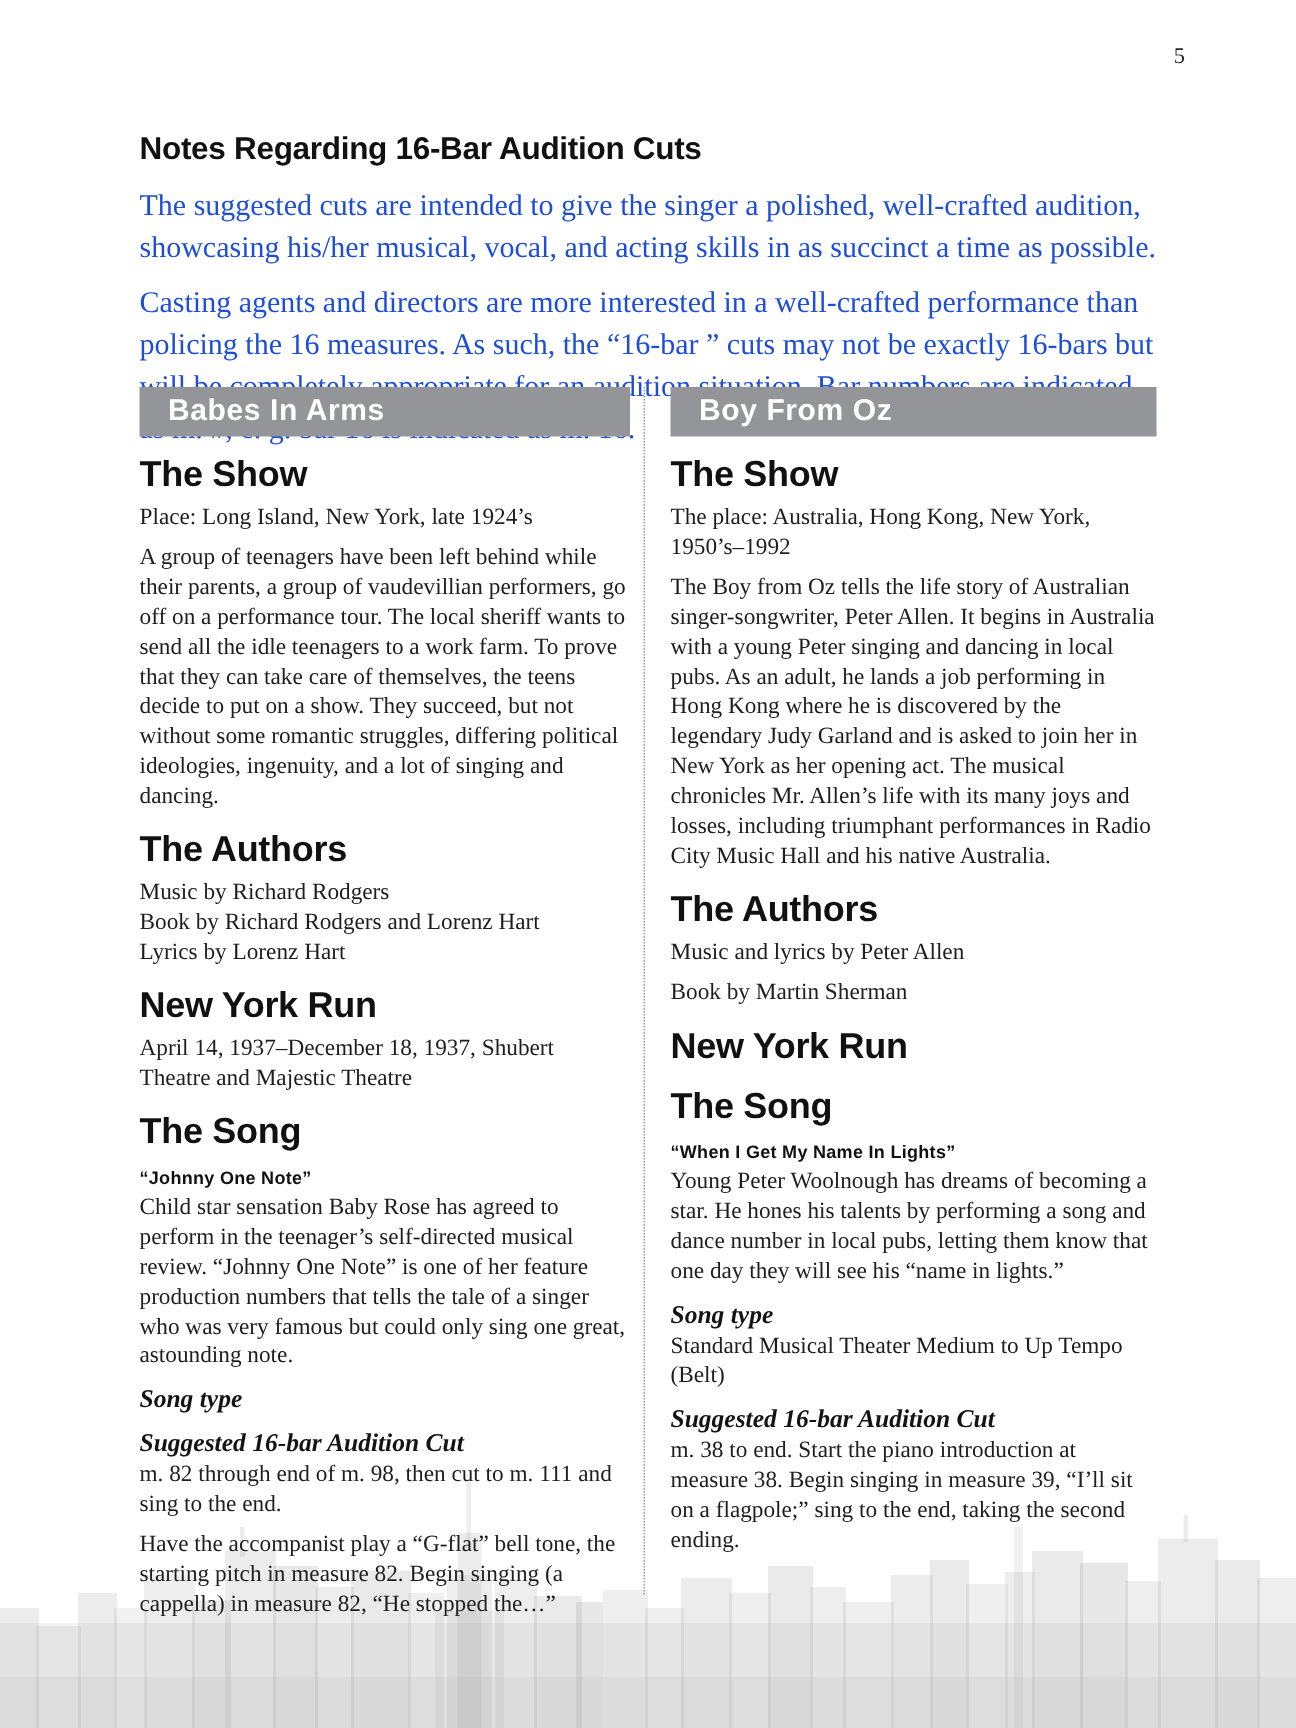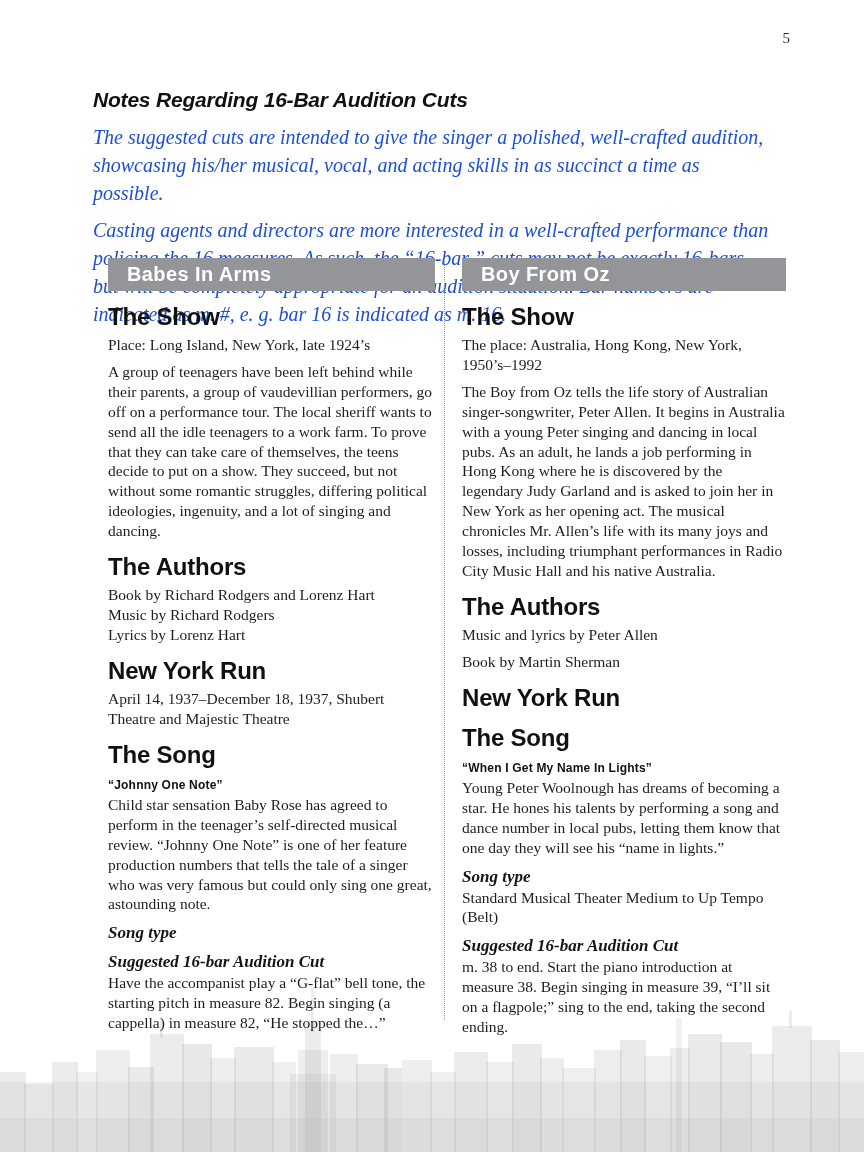--- a/index.html
+++ b/index.html
@@ -21,40 +21,39 @@
     font-size: 15px;
     color: #2a2a2a;
     z-index: 2;
   }
   .intro {
     position: absolute;
     top: 88px;
     left: 93px;
     width: 678px;
     z-index: 2;
-    font-style: italic;
   }
   .intro-title {
     font-family: "Liberation Sans", sans-serif;
     font-weight: 700;
     font-size: 21px;
     letter-spacing: -0.2px;
     color: #111;
     margin-bottom: 11px;
   }
   .intro p {
     font-size: 20px;
     line-height: 28px;
     margin-bottom: 9px;
     color: #1d4ed8;
   }
   .columns {
     position: absolute;
     top: 258px;
-    left: 108px;
+    left: 93px;
     width: 679px;
     display: flex;
     z-index: 2;
   }
   .col-left  { width: 327px; }
   .col-right { width: 324px; }
   .divider {
     width: 0;
     border-left: 1px dotted #9a9a9a;
     margin-left: 9px;
@@ -140,34 +139,35 @@
 
     <section class="col-left">
       <div class="banner">
         <span>Babes In Arms</span>
       </div>
       <div class="sec-heading">The Show</div>
       <p class="body-p">Place: Long Island, New York, late 1924’s</p>
       <p class="body-p">A group of teenagers have been left behind while their parents, a group of vaudevillian performers, go off on a performance tour. The local sheriff wants to send all the idle teenagers to a work farm. To prove that they can take care of themselves, the teens decide to put on a show. They succeed, but not without some romantic struggles, differing political ideologies, ingenuity, and a lot of singing and dancing.</p>
 
       <div class="sec-heading">The Authors</div>
+      <div class="tight-line">Music by Richard Rodgers</div>
       <div class="tight-line">Book by Richard Rodgers and Lorenz Hart</div>
-      <div class="tight-line">Music by Richard Rodgers</div>
       <div class="tight-line">Lyrics by Lorenz Hart</div>
 
       <div class="sec-heading">New York Run</div>
       <p class="body-p">April 14, 1937–December 18, 1937, Shubert Theatre and Majestic Theatre</p>
 
       <div class="sec-heading">The Song</div>
       <div class="song-title">“Johnny One Note”</div>
       <p class="body-p">Child star sensation Baby Rose has agreed to perform in the teenager’s self-directed musical review. “Johnny One Note” is one of her feature production numbers that tells the tale of a singer who was very famous but could only sing one great, astounding note.</p>
 
       <div class="italic-label">Song type</div>
 
       <div class="italic-label">Suggested 16-bar Audition Cut</div>
+      <p class="body-p">m. 82 through end of m. 98, then cut to m. 111 and sing to the end.</p>
       <p class="body-p">Have the accompanist play a “G-flat” bell tone, the starting pitch in measure 82. Begin singing (a cappella) in measure 82, “He stopped the…”</p>
     </section>
 
     <div class="divider"></div>
 
     <section class="col-right">
       <div class="banner">
         <span>Boy From Oz</span>
       </div>
       <div class="sec-heading">The Show</div>

